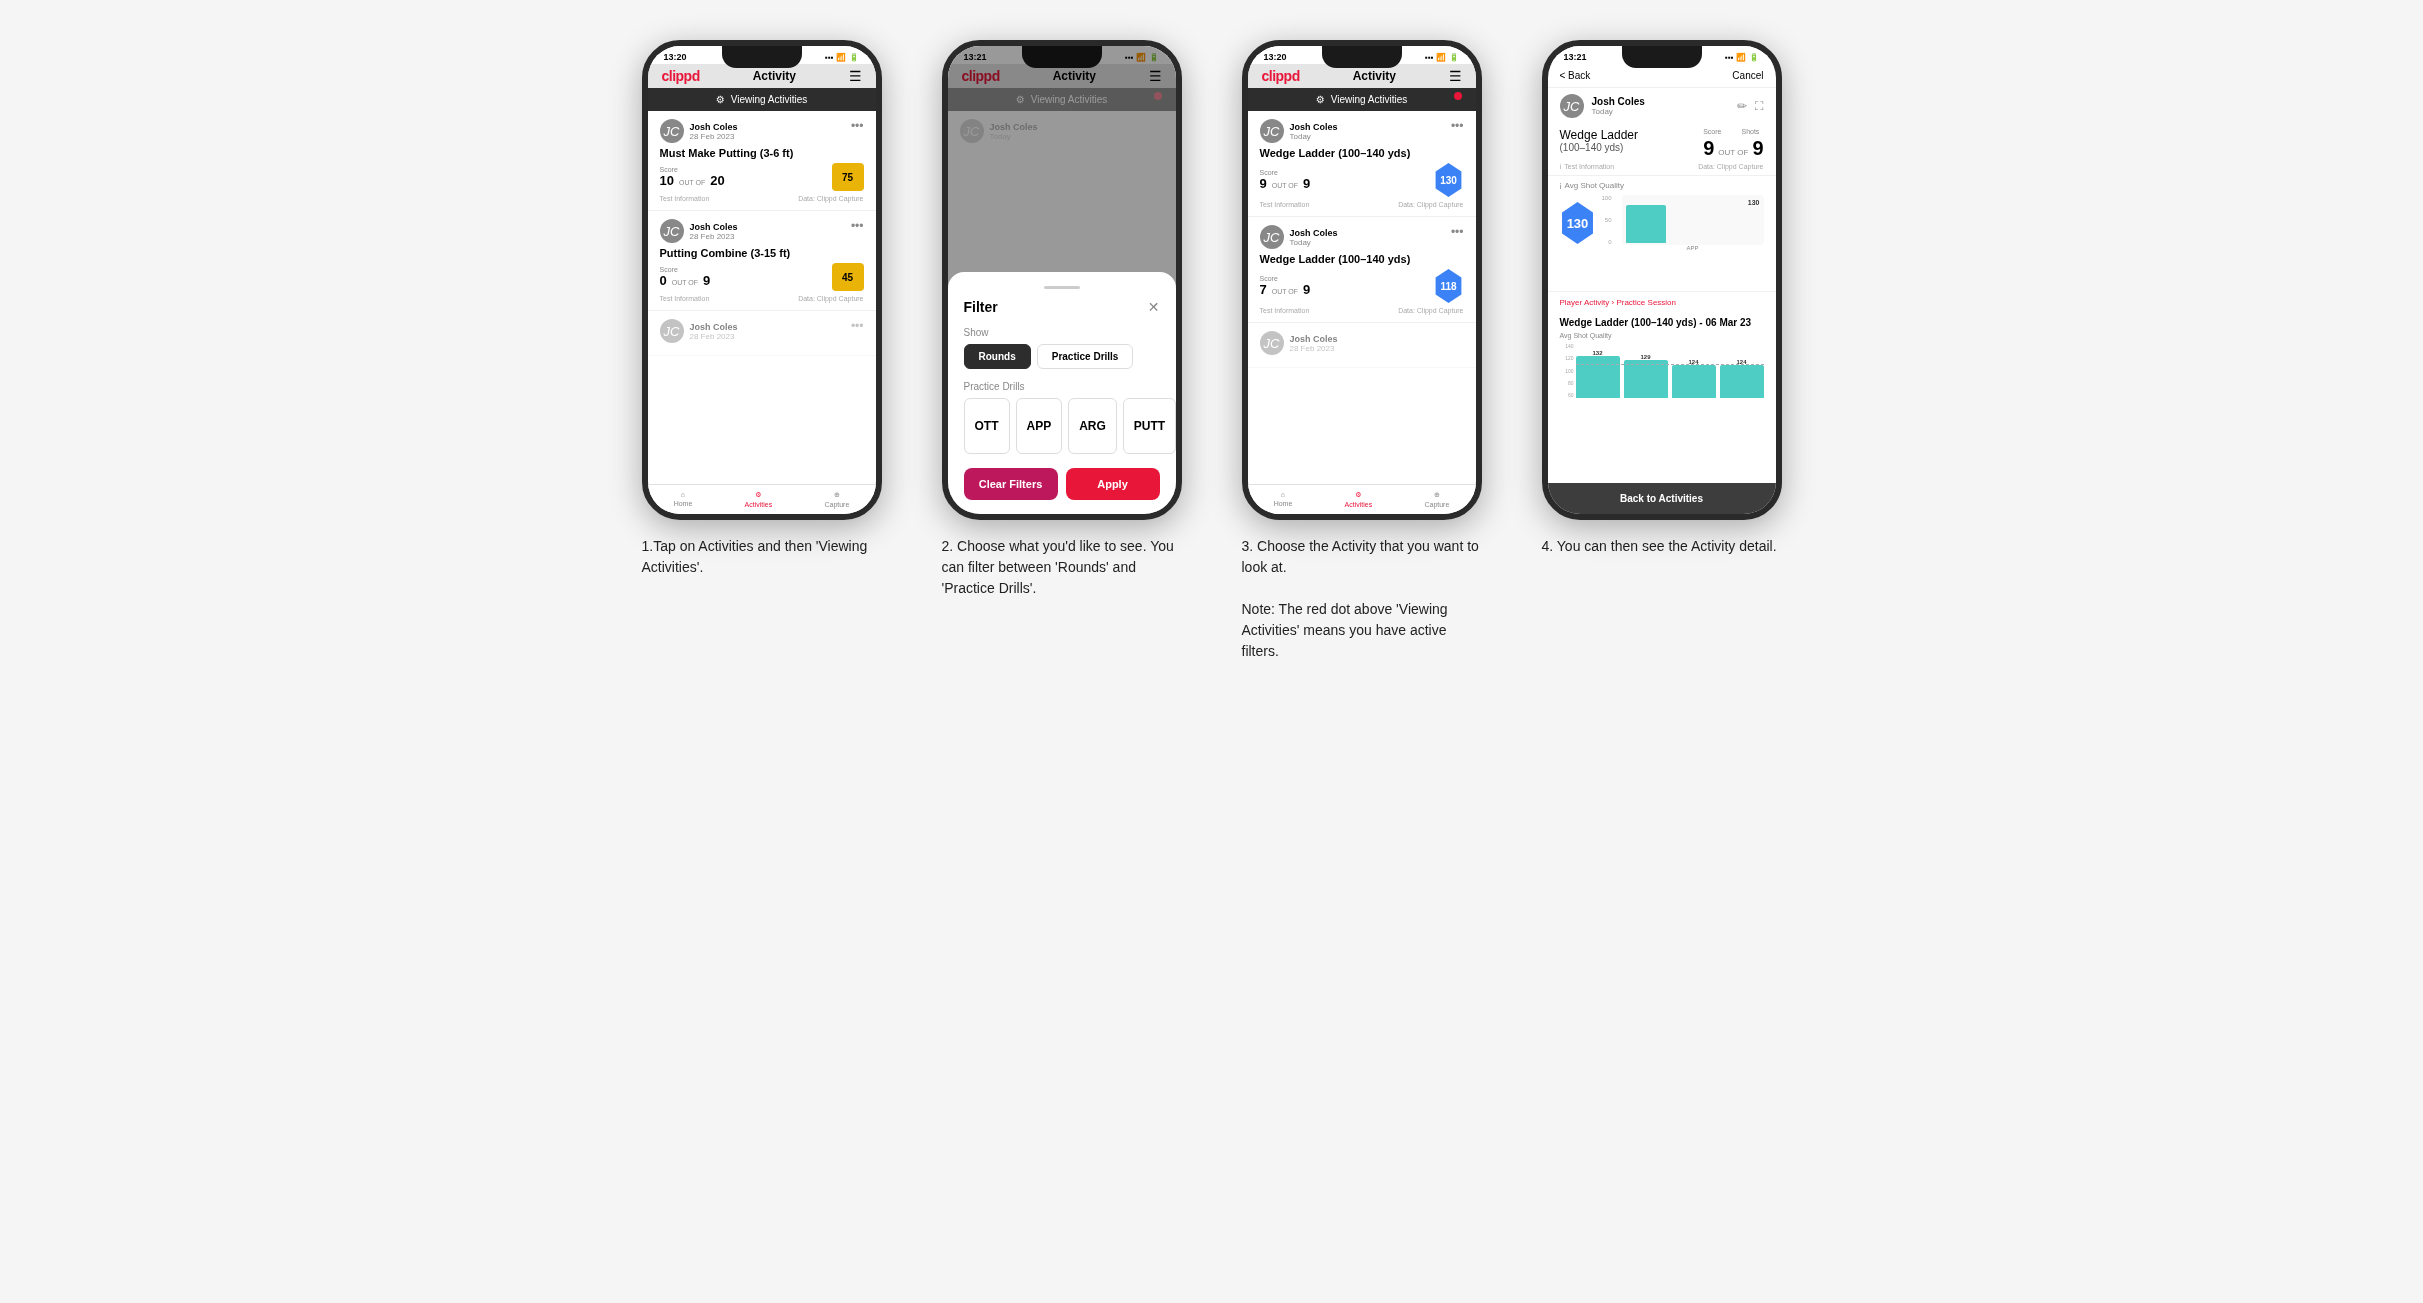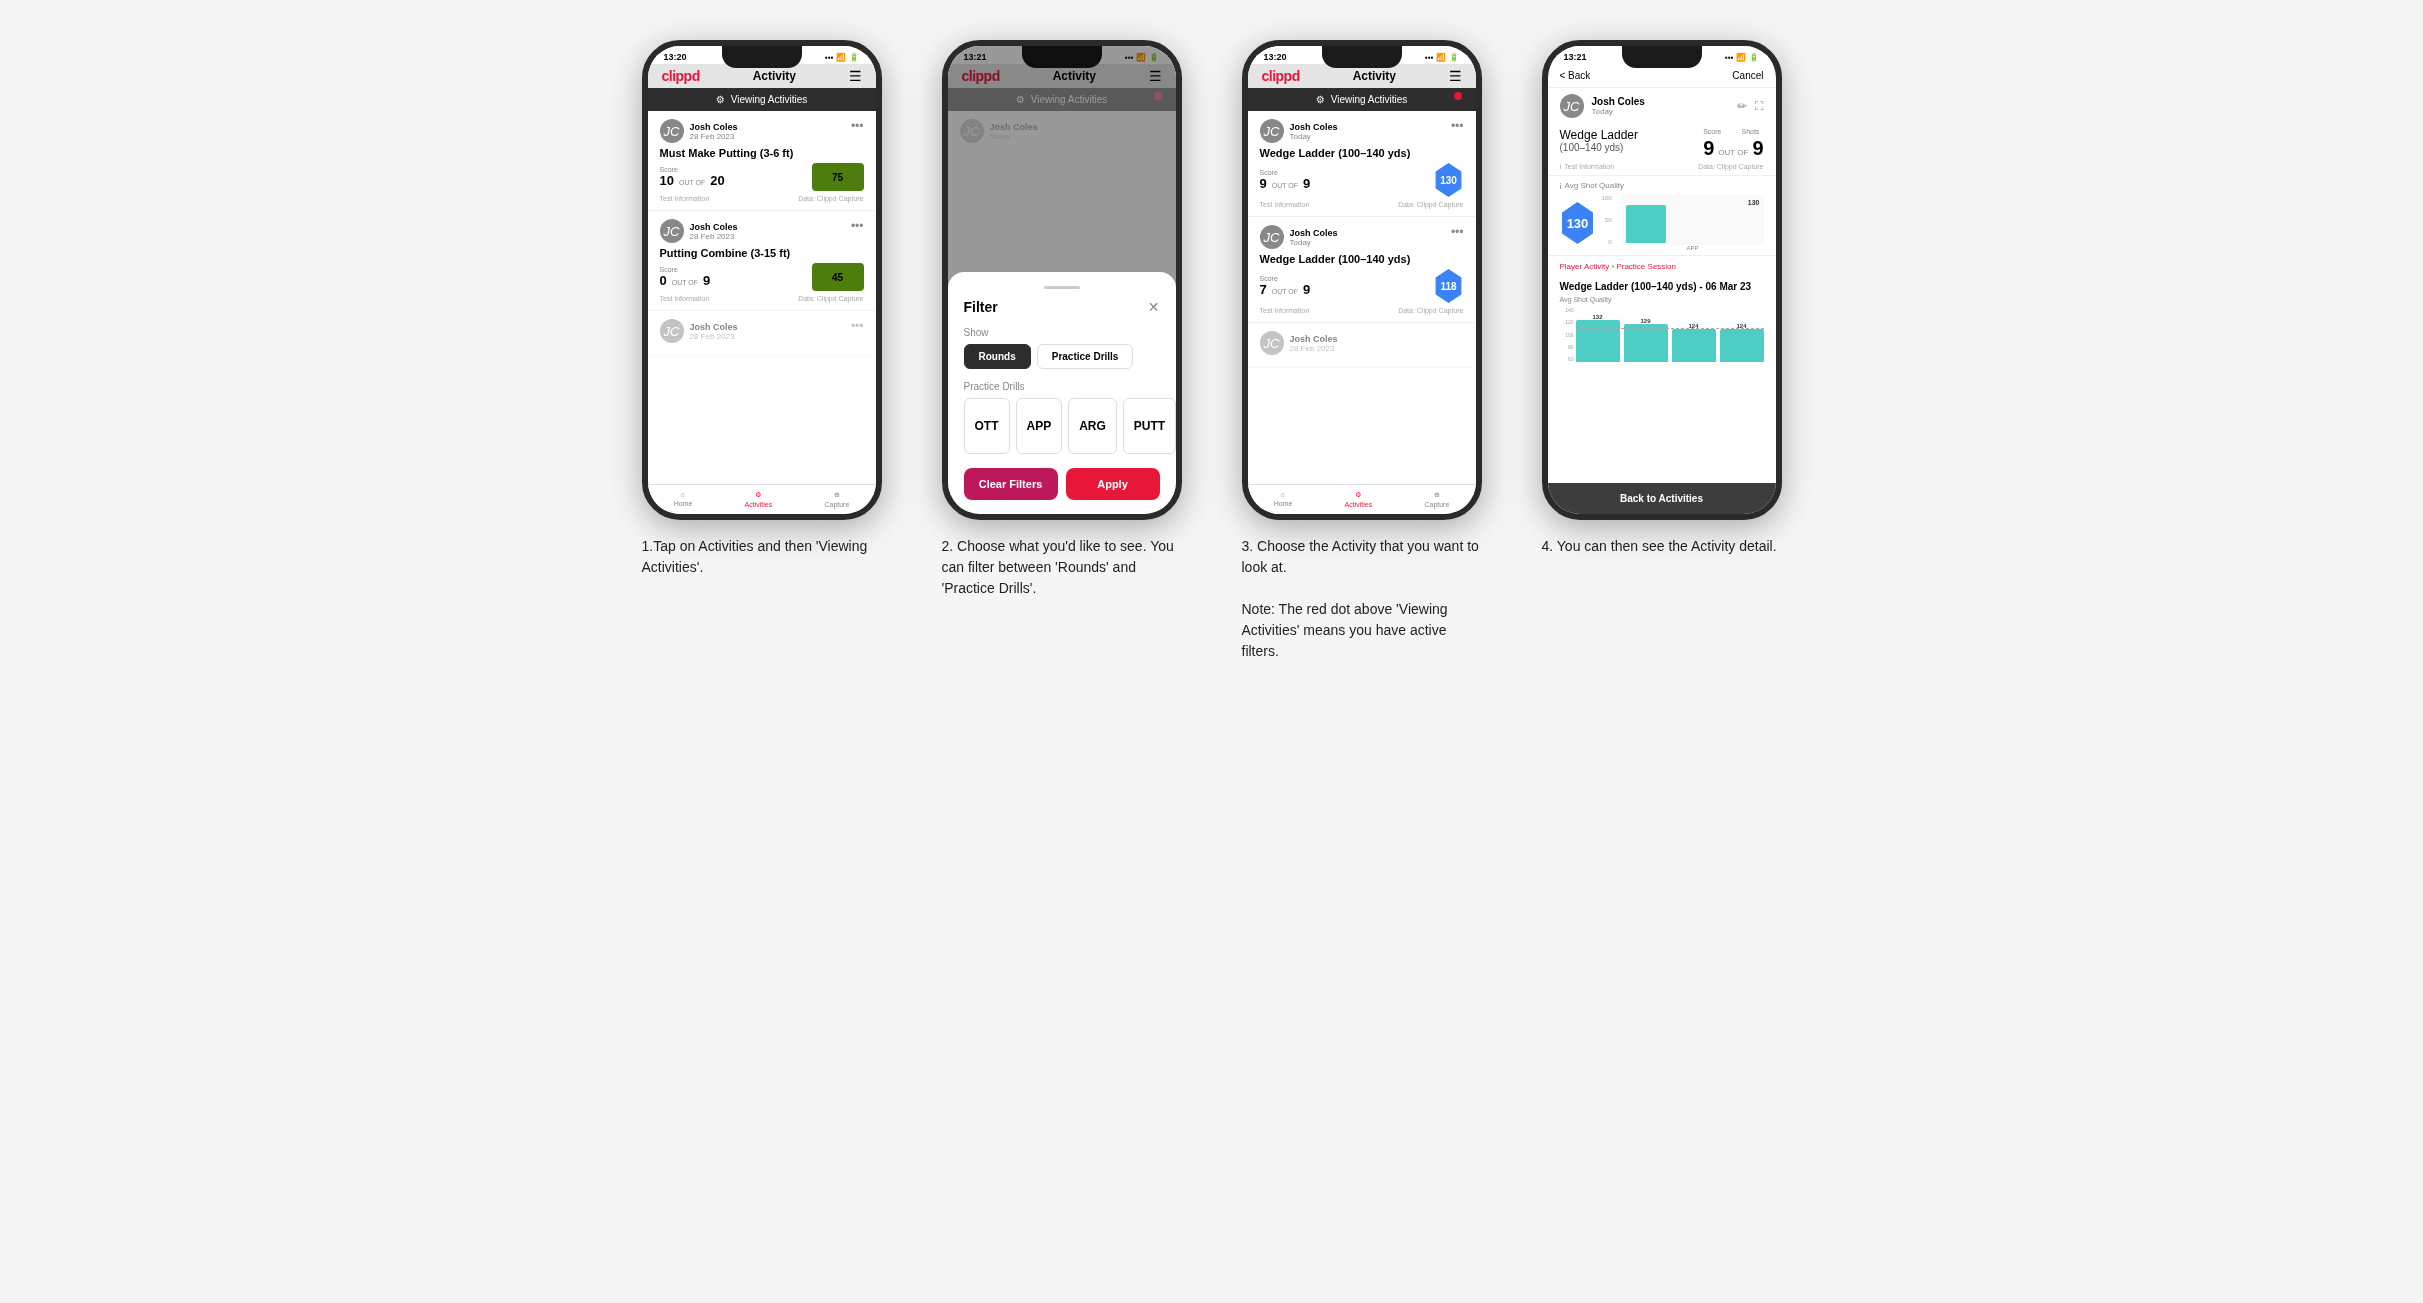--- a/index.html
+++ b/index.html
@@ -130,22 +130,22 @@
     .user-info .date { font-size: 8px; color: #888; }
     .dots { font-size: 12px; color: #888; }
     .card-title { font-size: 11px; font-weight: 600; color: #000; margin-bottom: 4px; }
     .card-stats { display: flex; gap: 10px; align-items: center; }
     .stat-group { display: flex; flex-direction: column; }
     .stat-label { font-size: 7px; color: #888; }
     .stat-value { font-size: 13px; font-weight: 700; color: #000; }
     .stat-outof { font-size: 7px; color: #888; margin: 0 2px; display: inline; }
     .score-row { display: flex; align-items: baseline; gap: 3px; }
     .shot-quality {
-      width: 52px; height: 28px;
-      background: #4d7c0f;
+      width: 32px; height: 28px;
+      background: #eab308;
       border-radius: 4px;
       display: flex; align-items: center; justify-content: center;
       font-size: 10px; font-weight: 700; color: #000;
       margin-left: auto;
     }
     .shot-quality.hex {
       clip-path: polygon(50% 0%, 93% 25%, 93% 75%, 50% 100%, 7% 75%, 7% 25%);
       background: #3b82f6;
       color: #fff;
       width: 30px; height: 34px;
@@ -268,20 +268,21 @@
       width: 36px; height: 42px;
       display: flex; align-items: center; justify-content: center;
       font-size: 13px; font-weight: 800;
     }
     .player-activity {
       padding: 6px 12px;
       font-size: 8px;
       color: #888;
       flex-shrink: 0;
       border-top: 1px solid #f0f0f0;
+      margin-top: 36px;
     }
     .player-activity span { color: #e8173a; }
     .drill-history-title { font-size: 10px; font-weight: 700; color: #000; padding: 4px 12px; flex-shrink: 0; }
     .back-to-activities {
       background: #3d3d3d;
       color: #fff;
       text-align: center;
       padding: 10px;
       font-size: 10px;
       font-weight: 600;

